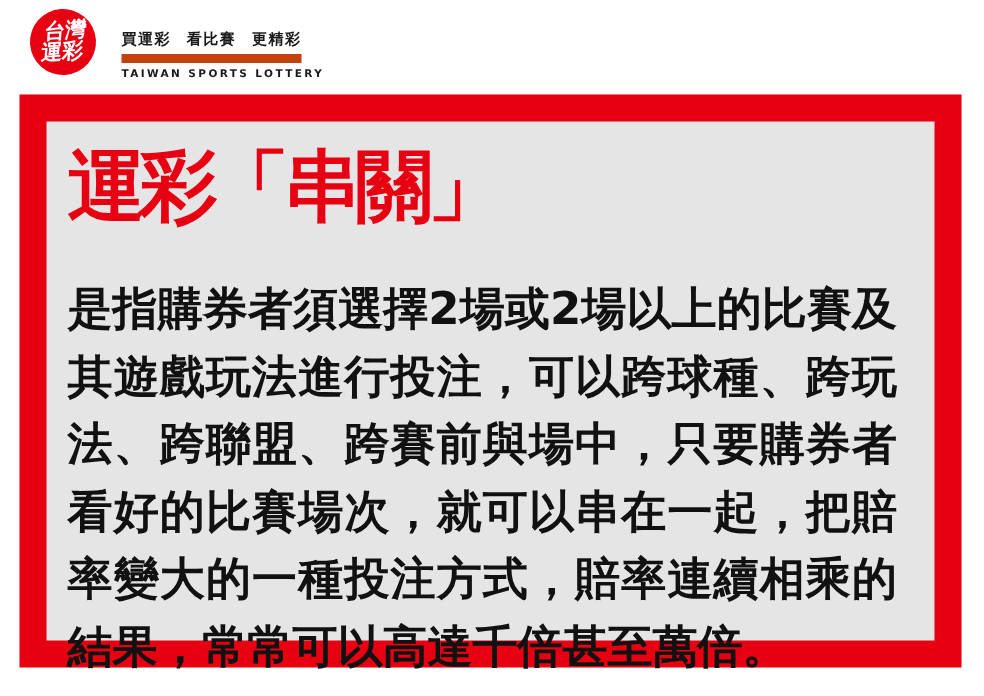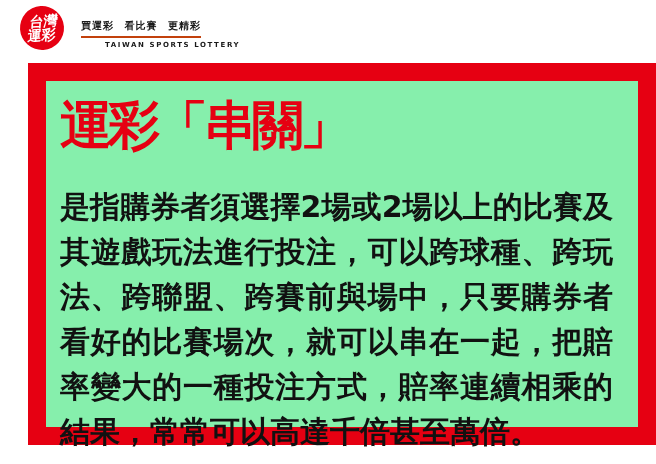--- a/index.html
+++ b/index.html
@@ -44,41 +44,40 @@
   .logo-circle .l1 { transform: skewX(-8deg) translateX(2px); }
   .logo-circle .l2 { transform: skewX(-8deg) translateX(-1px); }
   .brand-text { padding-top: 8px; }
   .tagline {
     font-size: 10px;
     font-weight: bold;
     color: #1a1a1a;
     letter-spacing: 1px;
     word-spacing: 6px;
     padding-bottom: 3px;
-    border-bottom: 2px solid #c2410c;
+    border-bottom: 6px solid #c2410c;
     display: inline-block;
     white-space: nowrap;
     text-align: center;
   }
   .name-en {
     margin-top: 3px;
     font-size: 7px;
     font-weight: bold;
     color: #1a1a1a;
     letter-spacing: 1.6px;
     white-space: nowrap;
-    margin-left: 24px;
   }
 
   
   .card {
     position: absolute;
-    left: 28px; top: 63px;
+    left: 13px; top: 63px;
     width: 628px; height: 382px;
-    background: #86efac;
+    background: #e5e5e5;
     border: 18px solid #e60012;
     padding: 16px 25px 0 14px;
   }
   .card-title {
     color: #e60012;
     font-size: 52px;
     font-weight: 900;
     letter-spacing: -4px;
     line-height: 1.1;
     white-space: nowrap;

